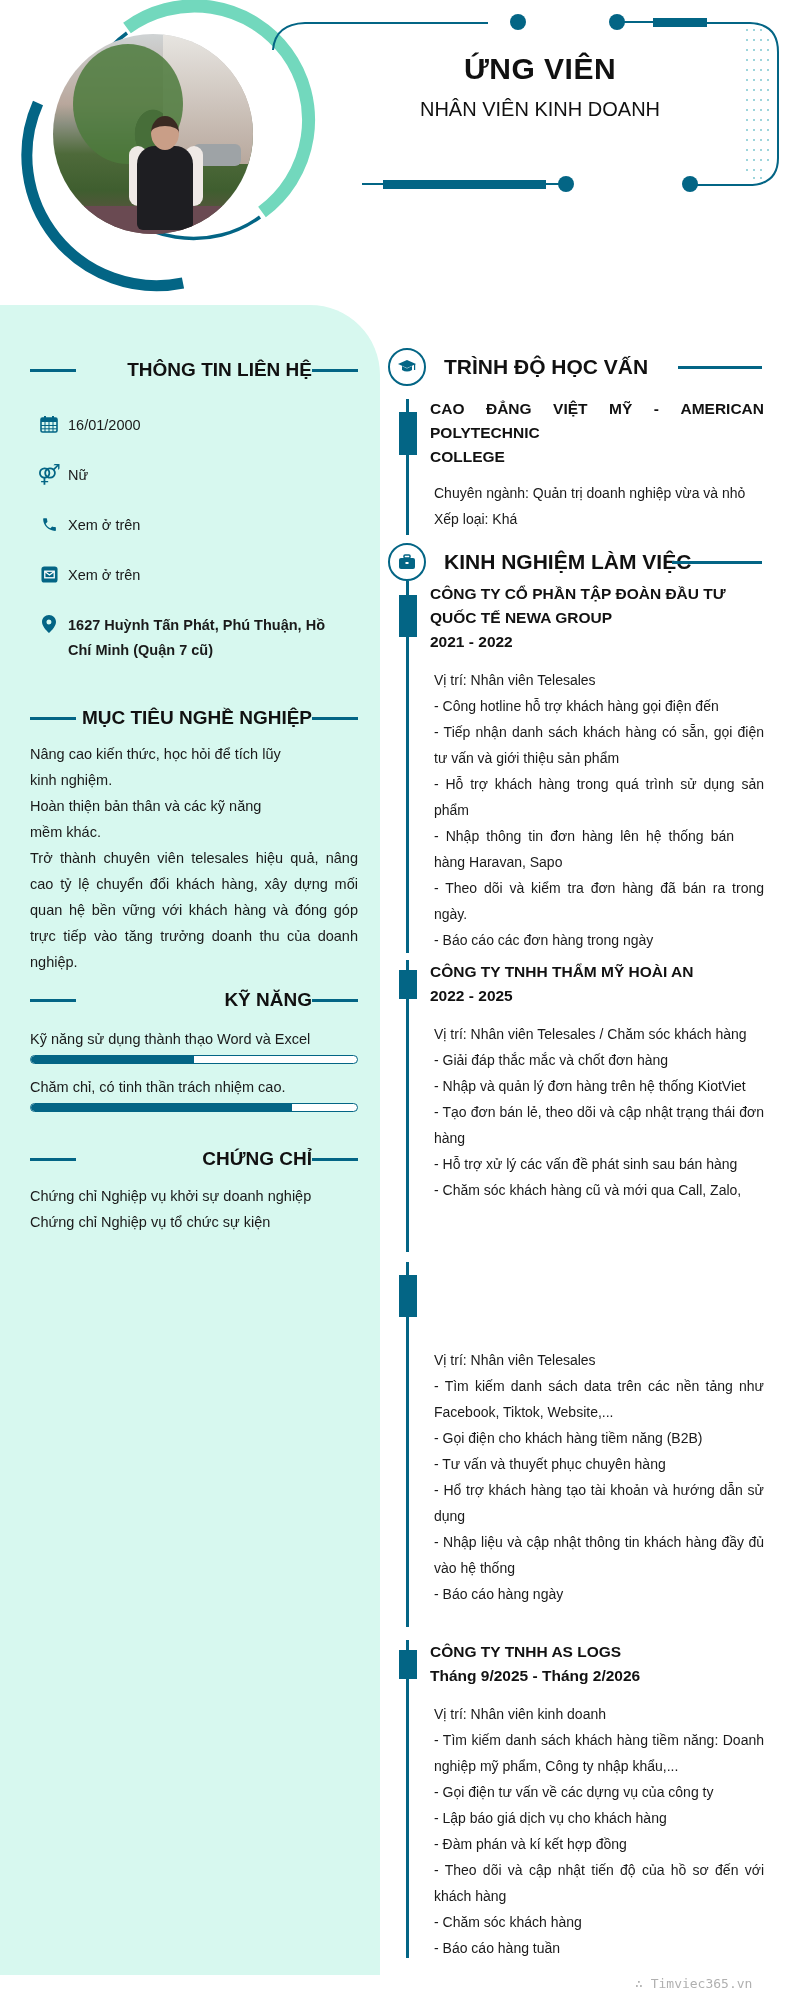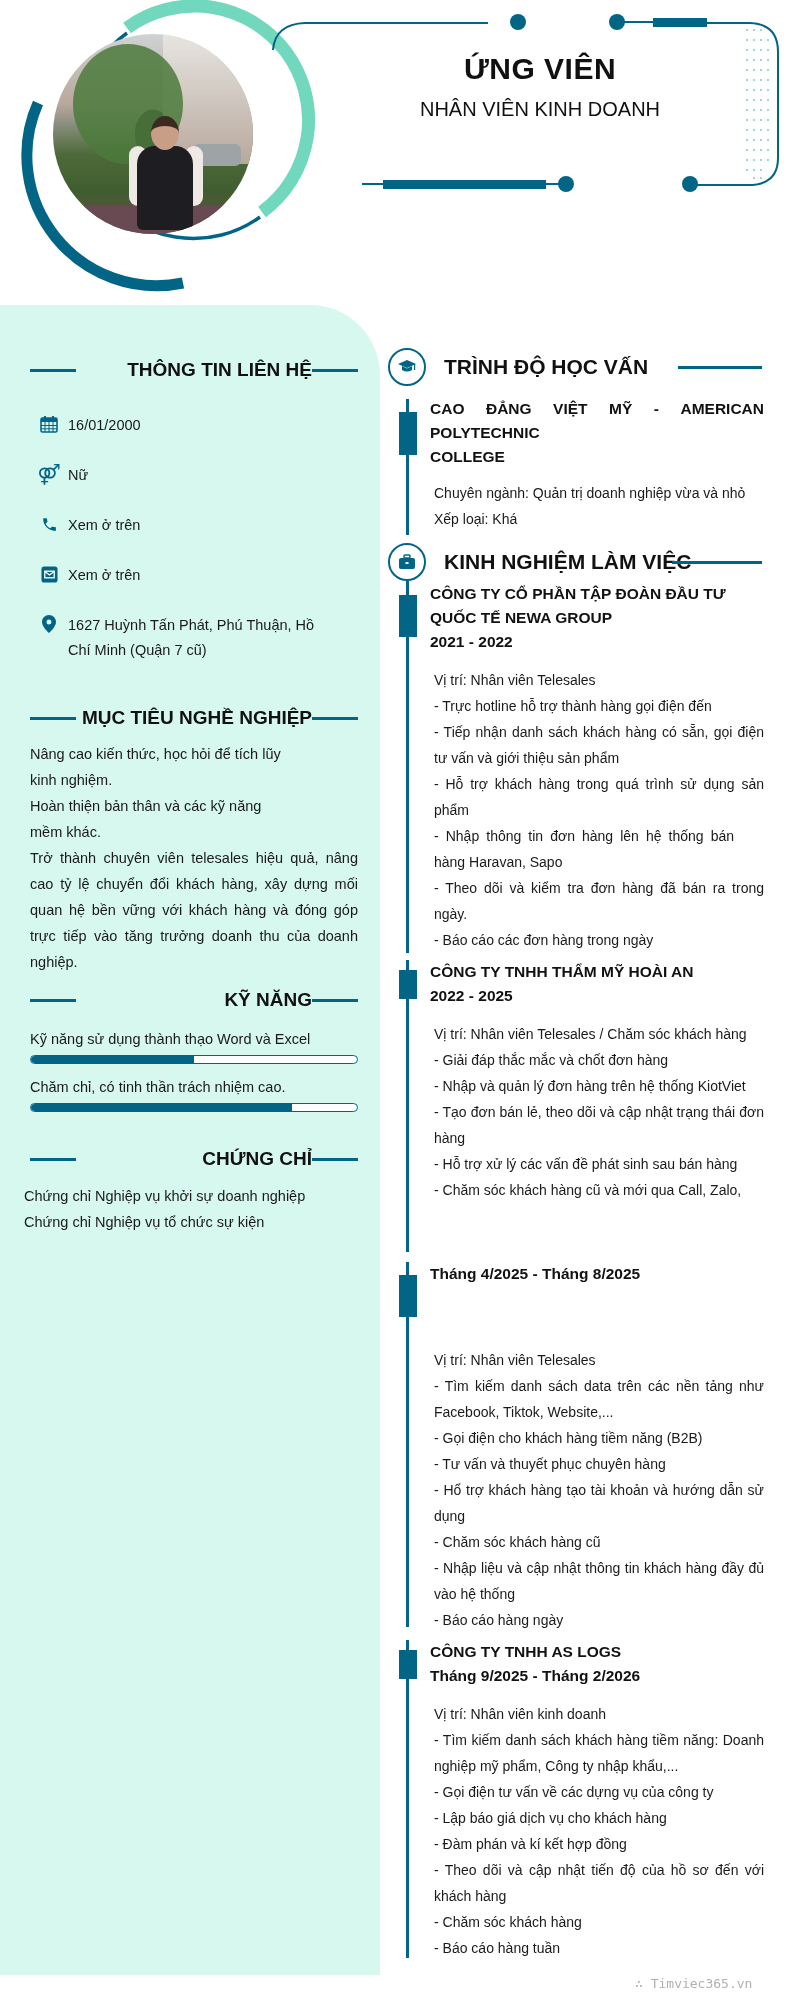--- a/index.html
+++ b/index.html
@@ -46,21 +46,21 @@
     .contact-item .val { font-size: 14.5px; color: #1a1a1a; line-height: 25px; width: 280px; }
 
     .para { position: absolute; left: 30px; width: 328px; font-size: 14.5px; line-height: 26px; color: #1a1a1a; }
     .para p { text-align: left; }
     .para p.justify { text-align: justify; text-align-last: left; }
 
     .skill-label { position: absolute; left: 30px; font-size: 14.5px; color: #1a1a1a; }
     .skill-bar { position: absolute; left: 30px; width: 328px; height: 9px; border: 1.5px solid #036585; border-radius: 6px; background: #fff; overflow: hidden; }
     .skill-bar .fill { height: 100%; background: #036585; border-radius: 4px 0 0 4px; }
 
-    .cert { position: absolute; left: 24px; font-size: 14.5px; color: #1a1a1a; }
+    .cert { position: absolute; left: 30px; font-size: 14.5px; color: #1a1a1a; }
 
     
     .r-head { position: absolute; left: 388px; height: 40px; display: flex; align-items: center; }
     .r-head .circ { width: 38px; height: 38px; border: 2.5px solid #036585; border-radius: 50%; display: flex; align-items: center; justify-content: center; background: #fff; }
     .r-head .txt { font-size: 21px; font-weight: bold; color: #111; margin-left: 18px; white-space: nowrap; }
     .r-head .line { height: 2.5px; background: #036585; position: absolute; }
 
     .vline { position: absolute; left: 406px; width: 3px; background: #036585; }
     .vblock { position: absolute; left: 399px; width: 18px; background: #036585; }
 
@@ -228,21 +228,21 @@
   </span>
   <span class="val">Xem ở trên</span>
 </div>
 
 <div class="contact-item" style="top:613px;">
   <span class="ic">
     <svg width="14" height="18" viewBox="0 0 14 18">
         <path fill="#036585" d="M7 0C3.1 0 0 3.1 0 7c0 5 7 11 7 11s7-6 7-11c0-3.9-3.1-7-7-7zm0 9.5A2.5 2.5 0 1 1 7 4.5a2.5 2.5 0 0 1 0 5z"></path>
       </svg>
   </span>
-  <span class="val" style="width:270px;">1627 Huỳnh Tấn Phát, Phú Thuận, Hồ Chí Minh (Quận 7 cũ)</span>
+  <span class="val" style="width:270px;font-weight:bold;">1627 Huỳnh Tấn Phát, Phú Thuận, Hồ Chí Minh (Quận 7 cũ)</span>
 </div>
 
 <div class="sec-title" style="top:703px;">
   <span class="line"></span>
   <span class="txt">MỤC TIÊU NGHỀ NGHIỆP</span>
   <span class="line"></span>
 </div>
 <div class="para" style="top:741px;">
   <p style="width:280px;">Nâng cao kiến thức, học hỏi để tích lũy kinh nghiệm.</p>
   <p style="width:262px;">Hoàn thiện bản thân và các kỹ năng mềm khác.</p>
@@ -320,21 +320,21 @@
   </div>
 
 <div class="vline" style="top:581px;height:372px;"></div>
 <div class="vblock" style="top:595px;height:42px;"></div>
 <div class="entry-title" style="top:582px;">
   <div>CÔNG TY CỔ PHẦN TẬP ĐOÀN ĐẦU TƯ QUỐC TẾ NEWA GROUP</div>
   <div>2021 - 2022</div>
 </div>
 <div class="entry-body" style="top:667px;">
   <div>Vị trí: Nhân viên Telesales</div>
-  <div>- Trực hotline hỗ trợ thành hàng gọi điện đến</div>
+  <div>- Công hotline hỗ trợ khách hàng gọi điện đến</div>
   <div>- Tiếp nhận danh sách khách hàng có sẵn, gọi điện tư vấn và giới thiệu sản phẩm</div>
   <div>- Hỗ trợ khách hàng trong quá trình sử dụng sản phẩm</div>
   <div style="width:300px;">- Nhập thông tin đơn hàng lên hệ thống bán hàng Haravan, Sapo</div>
   <div>- Theo dõi và kiểm tra đơn hàng đã bán ra trong ngày.</div>
   <div>- Báo cáo các đơn hàng trong ngày</div>
 </div>
 
 <div class="vline" style="top:960px;height:292px;"></div>
 <div class="vblock" style="top:970px;height:29px;"></div>
 <div class="entry-title" style="top:960px;">
@@ -346,29 +346,27 @@
   <div>- Giải đáp thắc mắc và chốt đơn hàng</div>
   <div>- Nhập và quản lý đơn hàng trên hệ thống KiotViet</div>
   <div>- Tạo đơn bán lẻ, theo dõi và cập nhật trạng thái đơn hàng</div>
   <div>- Hỗ trợ xử lý các vấn đề phát sinh sau bán hàng</div>
   <div>- Chăm sóc khách hàng cũ và mới qua Call, Zalo,</div>
 </div>
 
 <div class="vline" style="top:1262px;height:365px;"></div>
 <div class="vblock" style="top:1275px;height:42px;"></div>
 <div class="entry-title" style="top:1262px;">
-  <div>Tháng 4/2025 - Tháng 8/2025</div>
 </div>
 <div class="entry-body" style="top:1347px;">
   <div>Vị trí: Nhân viên Telesales</div>
   <div>- Tìm kiếm danh sách data trên các nền tảng như Facebook, Tiktok, Website,...</div>
   <div>- Gọi điện cho khách hàng tiềm năng (B2B)</div>
   <div>- Tư vấn và thuyết phục chuyên hàng</div>
   <div>- Hổ trợ khách hàng tạo tài khoản và hướng dẫn sử dụng</div>
-  <div>- Chăm sóc khách hàng cũ</div>
   <div>- Nhập liệu và cập nhật thông tin khách hàng đầy đủ vào hệ thống</div>
   <div>- Báo cáo hàng ngày</div>
 </div>
 
 <div class="vline" style="top:1640px;height:318px;"></div>
 <div class="vblock" style="top:1650px;height:29px;"></div>
 <div class="entry-title" style="top:1640px;">
   <div>CÔNG TY TNHH AS LOGS</div>
   <div>Tháng 9/2025 - Tháng 2/2026</div>
 </div>

